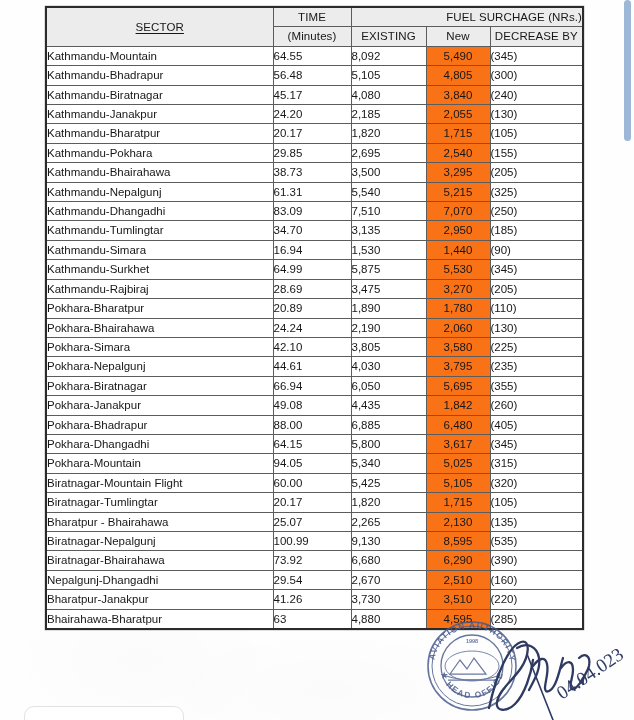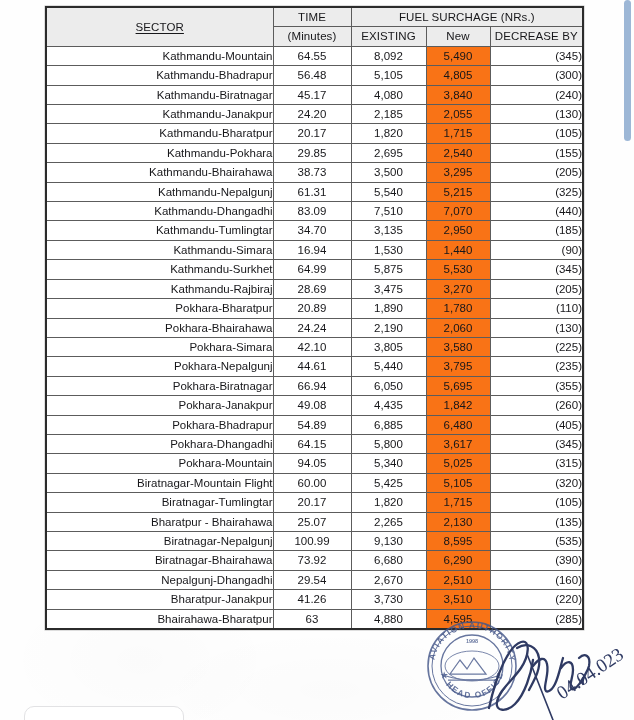--- a/index.html
+++ b/index.html
@@ -93,43 +93,43 @@
   th.sector-head span {
     text-decoration: underline;
     text-underline-offset: 2px;
   }
   th.time-head, th.min-head {
     font-size: 11px;
     margin-left: 6px;
   }
   th.group-head {
     font-size: 11.5px;
+    text-align: right;
   }
 
   
   col.c-sector   { width: 227px; }
   col.c-time     { width: 78px; }
   col.c-existing { width: 75px; }
   col.c-new      { width: 64px; }
   col.c-dec      { width: 93px; }
 
   td.sector {
-    text-align: right;
+    text-align: left;
     padding-left: 4px;
     font-size: 11.5px;
   }
   td.num {
-    text-align: center;
   }
   td.newcol {
     text-align: center;
     background: #f97316;
   }
   td.dec {
-    text-align: right;
+    text-align: left;
     color: #c3404f;
   }
 
   
   .sig-block {
     position: absolute;
     left: 424px;
     top: 608px;
     width: 210px;
     height: 112px;
@@ -237,21 +237,21 @@
             <td class="num">61.31</td>
             <td class="num">5,540</td>
             <td class="newcol">5,215</td>
             <td class="dec">(325)</td>
           </tr>
           <tr>
             <td class="sector">Kathmandu-Dhangadhi</td>
             <td class="num">83.09</td>
             <td class="num">7,510</td>
             <td class="newcol">7,070</td>
-            <td class="dec">(440)</td>
+            <td class="dec">(250)</td>
           </tr>
           <tr>
             <td class="sector">Kathmandu-Tumlingtar</td>
             <td class="num">34.70</td>
             <td class="num">3,135</td>
             <td class="newcol">2,950</td>
             <td class="dec">(185)</td>
           </tr>
           <tr>
             <td class="sector">Kathmandu-Simara</td>
@@ -291,41 +291,41 @@
           <tr>
             <td class="sector">Pokhara-Simara</td>
             <td class="num">42.10</td>
             <td class="num">3,805</td>
             <td class="newcol">3,580</td>
             <td class="dec">(225)</td>
           </tr>
           <tr>
             <td class="sector">Pokhara-Nepalgunj</td>
             <td class="num">44.61</td>
-            <td class="num">5,440</td>
+            <td class="num">4,030</td>
             <td class="newcol">3,795</td>
             <td class="dec">(235)</td>
           </tr>
           <tr>
             <td class="sector">Pokhara-Biratnagar</td>
             <td class="num">66.94</td>
             <td class="num">6,050</td>
             <td class="newcol">5,695</td>
             <td class="dec">(355)</td>
           </tr>
           <tr>
             <td class="sector">Pokhara-Janakpur</td>
             <td class="num">49.08</td>
             <td class="num">4,435</td>
             <td class="newcol">1,842</td>
             <td class="dec">(260)</td>
           </tr>
           <tr>
             <td class="sector">Pokhara-Bhadrapur</td>
-            <td class="num">54.89</td>
+            <td class="num">88.00</td>
             <td class="num">6,885</td>
             <td class="newcol">6,480</td>
             <td class="dec">(405)</td>
           </tr>
           <tr>
             <td class="sector">Pokhara-Dhangadhi</td>
             <td class="num">64.15</td>
             <td class="num">5,800</td>
             <td class="newcol">3,617</td>
             <td class="dec">(345)</td>

